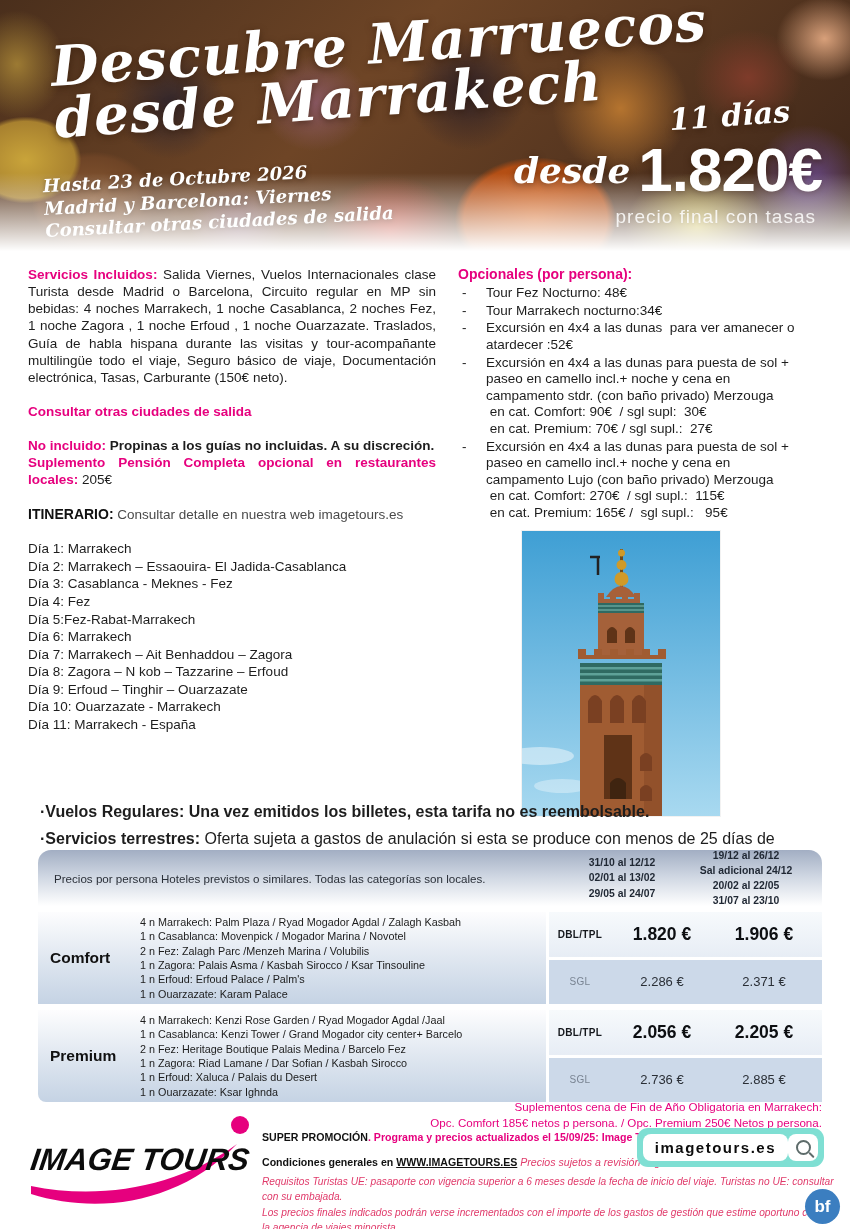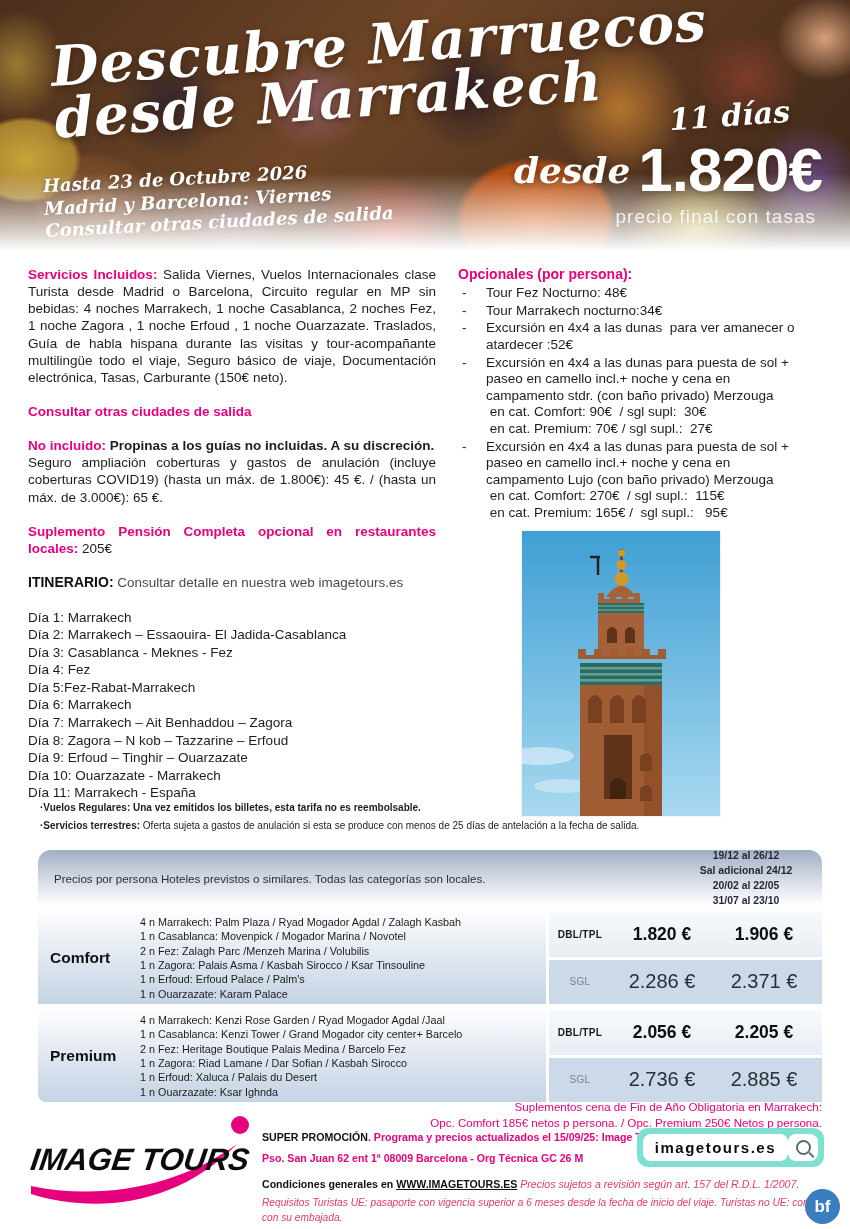--- a/index.html
+++ b/index.html
@@ -54,21 +54,21 @@
   .opt-head{margin:0 0 2px 0;font-size:14px;}
   .opt-item{position:relative;padding-left:28px;margin:1px 0 1px 0;white-space:pre-wrap;}
   .opt-item::before{content:"-";position:absolute;left:4px;top:0;}
 
   
   .tower{position:absolute;left:522px;top:531px;width:198px;height:285px;margin:0;
     box-shadow:0 0 0 1px rgba(0,0,0,.05);}
   .tower svg{display:block;}
 
   
-  .notes{position:absolute;left:40px;top:800px;width:784px;font-size:10px;line-height:1.5;}
+  .notes{position:absolute;left:40px;top:800px;width:784px;font-size:16px;line-height:1.5;}
   .notes p{margin:0 0 3px 0;}
 
   
   .pricing-table{position:absolute;left:38px;top:850px;width:784px;}
   .t-header{display:flex;align-items:center;height:56px;border-radius:13px 13px 0 0;
     background:linear-gradient(180deg,#a2aec3 0%,#cdd5e1 45%,#ffffff 100%);}
   .th-text{flex:1;padding-left:16px;font-size:11.6px;color:#2a2f38;}
   .th-dates{width:112px;text-align:center;font-size:10.4px;font-weight:bold;color:#1f2733;line-height:1.45;}
   .th-dates.c2{width:136px;margin-right:8px;}
   .t-row{display:flex;align-items:stretch;margin-top:6px;height:92px;
@@ -77,21 +77,21 @@
   .t-cat{width:102px;display:flex;align-items:center;padding-left:12px;box-sizing:border-box;
     font-weight:bold;font-size:15.5px;color:#111;}
   .t-hotels{flex:1;display:flex;flex-direction:column;justify-content:center;
     font-size:10.8px;line-height:1.33;color:#1c1c1c;}
   .t-prices{width:276px;display:flex;flex-direction:column;gap:3px;background:#fff;padding-left:3px;box-sizing:border-box;}
   .p-cell{flex:1;display:flex;align-items:center;}
   .p-cell.dbl{background:linear-gradient(180deg,#f7fafc 0%,#e7edf5 100%);}
   .p-cell.sgl{background:#ccd9e9;}
   .p-label{width:62px;text-align:center;font-size:10px;font-weight:bold;color:#15181d;letter-spacing:.3px;}
   .p-label.sgl-l{color:#798492;font-weight:normal;}
-  .p-val{width:102px;text-align:center;font-size:20px;color:#2a2f36;}
+  .p-val{width:102px;text-align:center;font-size:13px;color:#2a2f36;}
   .p-val.b{font-weight:800;font-size:17.5px;color:#0d0f12;}
 
   
   .newyear{position:absolute;right:28px;top:1099px;width:560px;text-align:right;
     color:#e6007e;font-size:11.6px;line-height:1.35;}
   .logo{position:absolute;left:25px;top:1112px;width:232px;height:105px;}
   .logo svg{position:absolute;left:0;top:0;}
   .logo-text{position:absolute;left:6px;top:30px;font-size:31px;font-weight:bold;font-style:italic;
     transform:skewX(-8deg);color:#0c0c0c;letter-spacing:0px;white-space:nowrap;z-index:1;}
   .footer-center{position:absolute;left:262px;top:1130px;width:578px;font-size:10.6px;line-height:1.45;}
@@ -141,21 +141,20 @@
 <section class="col-left">
   <p class="just">
     <strong class="magenta">Servicios Incluidos:</strong>
     <span>Salida Viernes, Vuelos Internacionales clase Turista desde Madrid o Barcelona, Circuito regular en MP sin bebidas: 4 noches Marrakech, 1 noche Casablanca, 2 noches Fez, 1 noche Zagora , 1 noche Erfoud , 1 noche Ouarzazate. Traslados, Guía de habla hispana durante las visitas y tour-acompañante multilingüe todo el viaje, Seguro básico de viaje, Documentación electrónica, Tasas, Carburante (150€ neto).</span>
   </p>
   <p class="magenta bold">Consultar otras ciudades de salida</p>
   <p class="just" style="margin-bottom:0;">
     <strong class="magenta">No incluido:</strong>
     <strong>Propinas a los guías no incluidas. A su discreción.</strong>
   </p>
-  <p class="just">Seguro ampliación coberturas y gastos de anulación (incluye coberturas COVID19)  (hasta un máx. de 1.800€): 45 €. / (hasta un máx. de 3.000€): 65 €.</p>
   <p class="just">
     <strong class="magenta">Suplemento Pensión Completa opcional en restaurantes locales:</strong>
     <span>205€</span>
   </p>
   <p>
     <span class="itin-label">ITINERARIO:</span>
     <span class="gray">Consultar detalle en nuestra web imagetours.es</span>
   </p>
   <div class="days">
 
@@ -244,20 +243,26 @@
 </figure>
 
 <section class="notes">
   <p><strong><span>·Vuelos Regulares:</span> <span>Una vez emitidos los billetes, esta tarifa no es reembolsable.</span></strong></p>
   <p><strong>·Servicios terrestres:</strong> <span>Oferta sujeta a gastos de anulación si esta se produce con menos de 25 días de antelación a la fecha de  salida.</span></p>
 </section>
 
 <section class="pricing-table">
   <div class="t-header">
     <div class="th-text">Precios por persona Hoteles previstos o similares. Todas las categorías son locales.</div>
+    <div class="th-dates c1">
+
+    <div>31/10 al 12/12</div>
+        <div>02/01 al 13/02</div>
+        <div>29/05 al 24/07</div>
+      </div>
     <div class="th-dates c2">
 
     <div>19/12 al 26/12</div>
         <div>Sal adicional 24/12</div>
         <div>20/02 al 22/05</div>
         <div>31/07 al 23/10</div>
       </div>
   </div>
 
   <div class="t-row">
@@ -321,21 +326,20 @@
     <path d="M6 82 C70 102 152 94 212 32 C152 76 74 88 6 74 Z" fill="#e6007e"></path>
     <circle cx="215" cy="13" r="9" fill="#e6007e"></circle>
   </svg>
   <div class="logo-text">IMAGE TOURS</div>
 </div>
 
 <div class="footer-center">
   <p>
     <span class="promo-black">SUPER PROMOCIÓN</span><span class="promo-rest">. Programa y precios actualizados el 15/09/25:  Image Tours, S.A.</span>
   </p>
-  <p class="address">Pso. San Juan 62 ent 1ª 08009 Barcelona - Org Técnica GC 26 M</p>
   <p class="conds">
     <span class="cond-label">Condiciones generales en </span><a class="cond-link">WWW.IMAGETOURS.ES</a><span class="cond-rest"> Precios sujetos a revisión según art. 157 del R.D.L. 1/2007.</span>
   </p>
   <p class="fine">Requisitos Turistas UE: pasaporte con vigencia superior a 6 meses desde la fecha de inicio del viaje. Turistas no UE: consultar con su embajada.</p>
   <p class="fine">Los precios finales indicados podrán verse incrementados con el importe de los gastos de gestión que estime oportuno cobrar la agencia de viajes minorista.</p>
 </div>
 
 <div class="search-button">
   <span class="search-domain">imagetours.es</span>
   <span class="search-iconbox">

